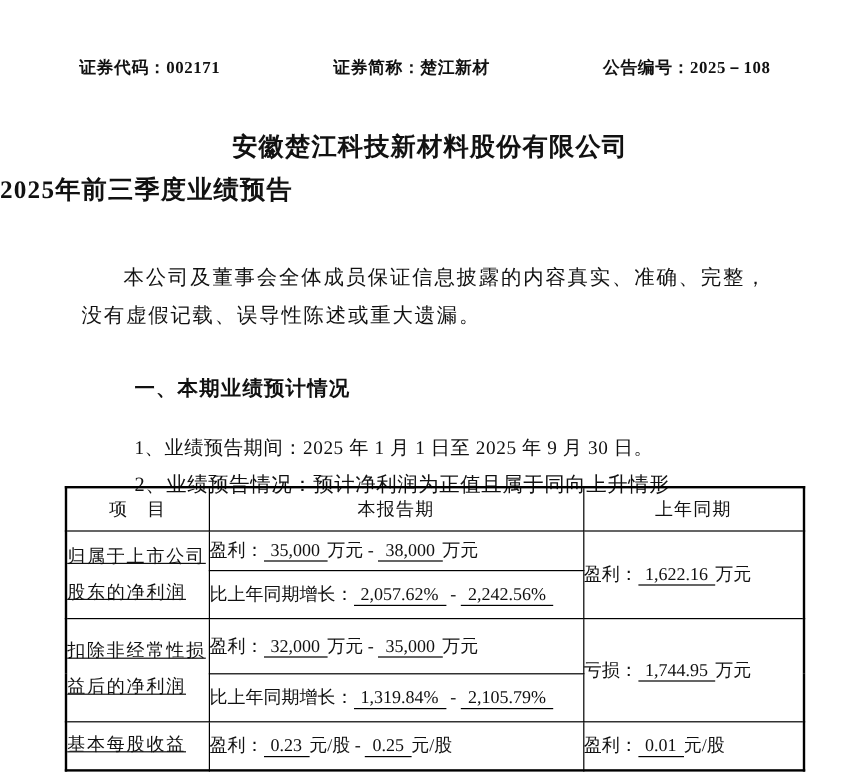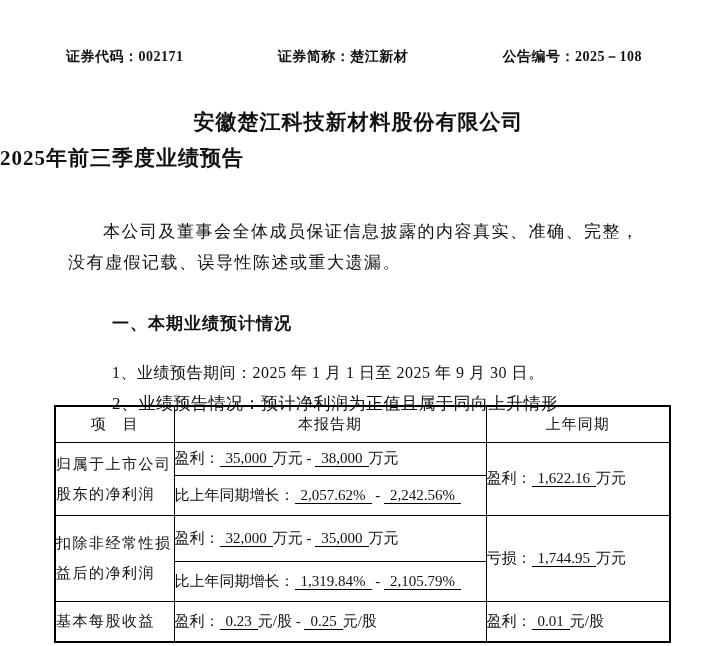--- a/index.html
+++ b/index.html
@@ -20,21 +20,21 @@
   .item2{position:absolute;top:392px;left:112px;font-size:17px;letter-spacing:0.5px;}
   table.fc{position:absolute;top:405px;left:54px;width:615px;border-collapse:collapse;
     border:2px solid #000;table-layout:fixed;}
   table.fc td,table.fc th{border:1px solid #000;vertical-align:middle;font-size:15px;font-weight:400;
     padding:0;}
   col.w1{width:119px}col.w2{width:312px}col.w3{width:184px}
   tr.h-head{height:36px}tr.h-r1a{height:33px}tr.h-r1b{height:40px}
   tr.h-r2a{height:46px}tr.h-r2b{height:40px}tr.h-r3{height:41px}
   th.c-head{text-align:center;letter-spacing:1px;}
   td.c1{padding-left:6px;font-size:14px;letter-spacing:1.5px;line-height:30px;}
-  td.c1 div{white-space:nowrap;}
+  td.c1 div{white-space:nowrap;text-decoration:underline;}
   td.c2{padding-left:10px;white-space:nowrap;}
   td.c3{padding-left:12px;white-space:nowrap;}
   .u{border-bottom:1px solid #000;padding:0 6px;}
 </style>
 </head>
 <body>
 
 <div class="page">
 
   <div class="docheader">

